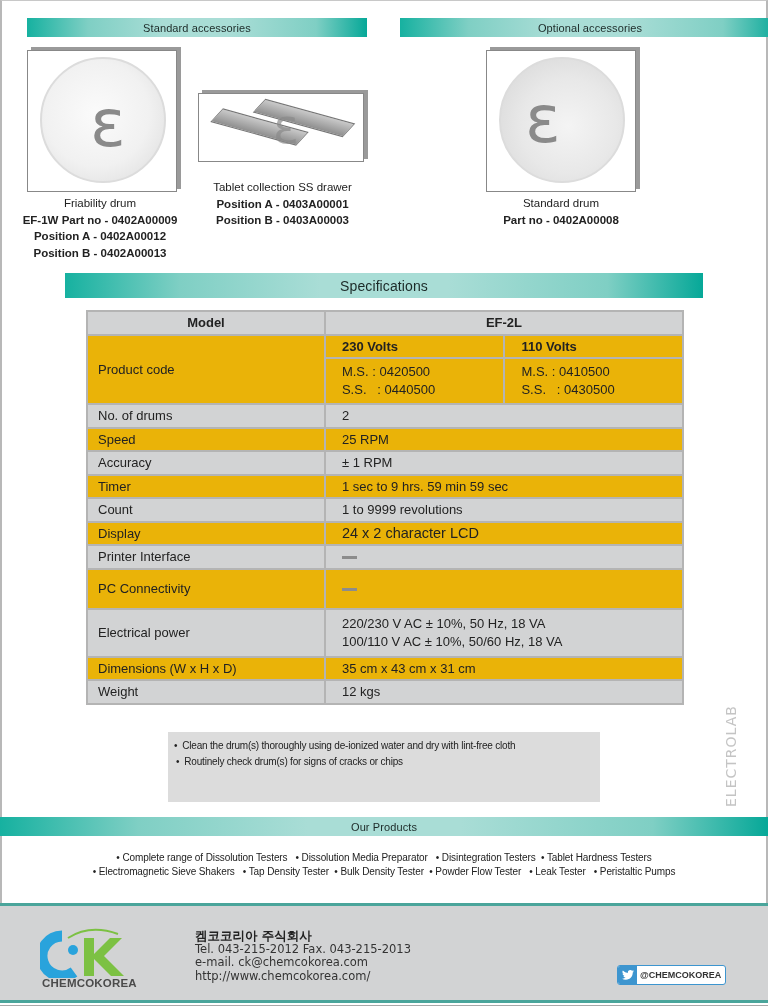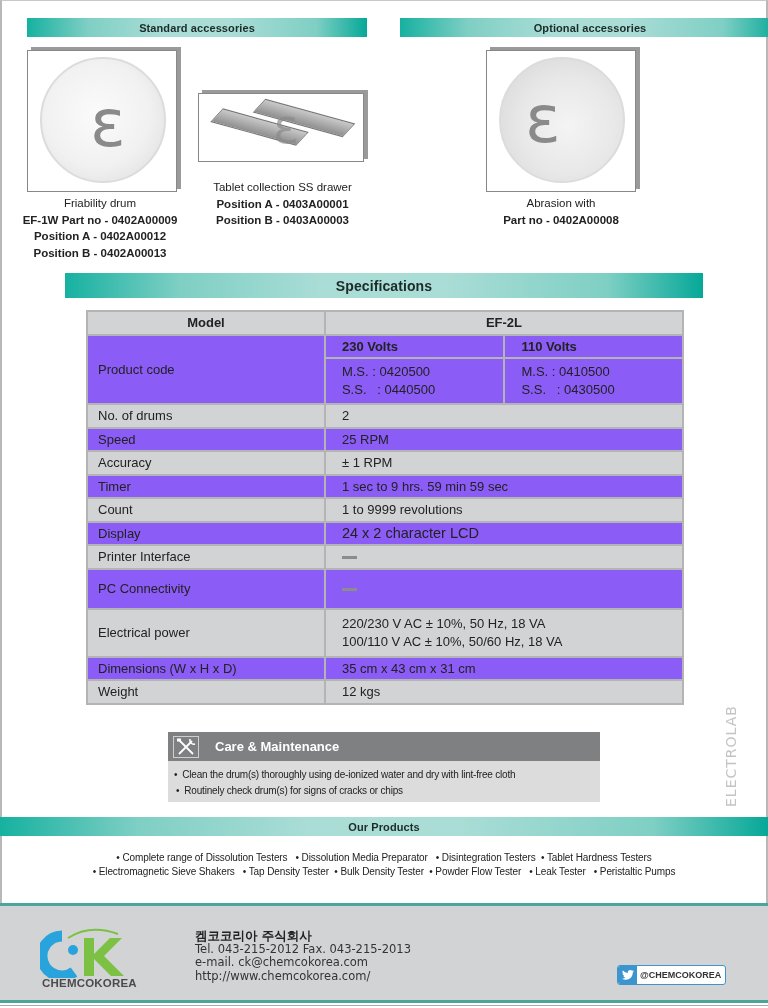--- a/index.html
+++ b/index.html
@@ -5,21 +5,21 @@
   * { box-sizing: border-box; margin: 0; padding: 0; }
   html, body { width: 768px; height: 1008px; background: #ffffff; overflow: hidden; }
   body { font-family: "DejaVu Sans", "Liberation Sans", sans-serif; color: #222; position: relative; }
 
   .frame { position: absolute; left: 0; top: 0; width: 768px; height: 905px;
            border-left: 2px solid #b8b8b8; border-right: 2px solid #b8b8b8; border-top: 1px solid #c8c8c8; }
 
   .band { position: absolute; height: 19px; display: flex; align-items: center; justify-content: center;
           background: linear-gradient(90deg, #16b1a0 0%, #7fcfc4 18%, #a9ddd6 40%, #a9ddd6 60%, #7fcfc4 85%, #06a898 100%);
           font-weight: bold; font-size: 11px; color: #1c2a28; letter-spacing: 0.1px; }
-  .band span { font-family: "Liberation Sans", sans-serif; font-weight: bold; }
+  .band span { font-family: "Liberation Sans", sans-serif; font-weight: normal; }
 
   .photo { position: absolute; background: #fff; border: 1.5px solid #888;
            box-shadow: 4px -3px 0 #9a9a9a; overflow: hidden; }
   .photo .e-mark { position: absolute; font-family: "DejaVu Sans", sans-serif; color: #8a8a8a; font-size: 66px; line-height: 1; }
 
   .caption { position: absolute; text-align: center; font-size: 11.5px; line-height: 16.5px; font-family: "Liberation Sans", sans-serif; }
   .caption .b { font-weight: bold; }
 
   
   .drum { position: absolute; border-radius: 50%;
@@ -29,21 +29,21 @@
   
   .tray { position: absolute; height: 14px; background: linear-gradient(180deg, #c9c9c9, #8f8f8f);
           transform: skewX(-35deg) rotate(13deg); border: 1px solid #777; }
 
   
   table.spec { position: absolute; left: 86px; top: 310px; width: 598px; border-collapse: collapse;
                font-family: "Liberation Sans", sans-serif; font-size: 13px; }
   table.spec td { border: 2px solid #b4b4b4; padding: 0 0 0 10px; height: 23.5px; vertical-align: middle; }
   table.spec td.val { padding-left: 16px; }
   table.spec tr.dark td { background: #d2d3d4; }
-  table.spec tr.light td { background: #8b5cf6; }
+  table.spec tr.light td { background: #eab308; }
   table.spec .head td { text-align: center; font-weight: bold; padding-left: 0; background: #d2d3d4; }
   table.spec .sub { font-weight: bold; }
   .dash { display: inline-block; width: 15px; height: 3px; background: #8c8c8c; vertical-align: middle; }
 
   
   .care { position: absolute; left: 168px; top: 732px; width: 432px; height: 70px; background: #dcdcdc; }
   .care-head { height: 29px; background: #7f8081; display: flex; align-items: center; }
   .care-icon { width: 26px; height: 22px; border: 1px solid #cfcfcf; margin-left: 5px; display: flex; align-items: center; justify-content: center; }
   .care-title { color: #fff; font-weight: bold; font-size: 13px; margin-left: 16px; font-family: "Liberation Sans", sans-serif; }
   .care ul { list-style: none; font-size: 10px; padding: 6px 0 0 6px; line-height: 16px; font-family: "Liberation Sans", sans-serif; letter-spacing: -0.2px; }
@@ -103,21 +103,21 @@
 
 <div class="band" style="left:400px; top:18px; width:380px;">
   <span>Optional accessories</span>
 </div>
 
 <div class="photo" style="left:486px; top:50px; width:150px; height:142px;">
   <div class="drum" style="left:12px; top:6px; width:126px; height:126px; background: radial-gradient(circle at 55% 55%, #f4f4f4 0%, #e8e8e8 50%, #dcdcdc 80%, #cfcfcf 100%);"></div>
   <div class="e-mark" style="left:38px; top:36px;">ε</div>
 </div>
 <div class="caption" style="left:471px; top:195px; width:180px;">
-  <div>Abrasion with</div>
+  <div>Standard drum</div>
   <div class="b">Part no - 0402A00008</div>
 </div>
 
 <div class="band" style="left:65px; top:273px; width:638px; height:25px; font-size:14px;">
   <span>Specifications</span>
 </div>
 
 <table class="spec">
   <colgroup>
       <col style="width:239px">
@@ -188,31 +188,20 @@
     <td class="val" colspan="2">35 cm x 43 cm x 31 cm</td>
   </tr>
   <tr class="dark">
     <td>Weight</td>
     <td class="val" colspan="2">12 kgs</td>
   </tr>
 </tbody>
   </table>
 
 <div class="care">
-  <div class="care-head">
-    <div class="care-icon">
-      <svg width="20" height="18" viewBox="0 0 20 18">
-        <line x1="3" y1="2" x2="17" y2="16" stroke="#fff" stroke-width="1.8"></line>
-        <line x1="16" y1="3" x2="3" y2="16" stroke="#fff" stroke-width="1.8"></line>
-        <path d="M14 1 A4 4 0 0 0 19 6" stroke="#fff" stroke-width="1.6" fill="none"></path>
-        <rect x="1" y="0.5" width="4" height="3" fill="#fff"></rect>
-      </svg>
-    </div>
-    <span class="care-title">Care &amp; Maintenance</span>
-  </div>
   <ul>
     <li>Clean the drum(s) thoroughly using de-ionized water and dry  with lint-free cloth</li>
     <li style="padding-left:2px;">Routinely check drum(s) for signs of cracks or chips</li>
   </ul>
 </div>
 
 <div class="brandv">
   <span>ELECTROLAB</span>
 </div>
 

